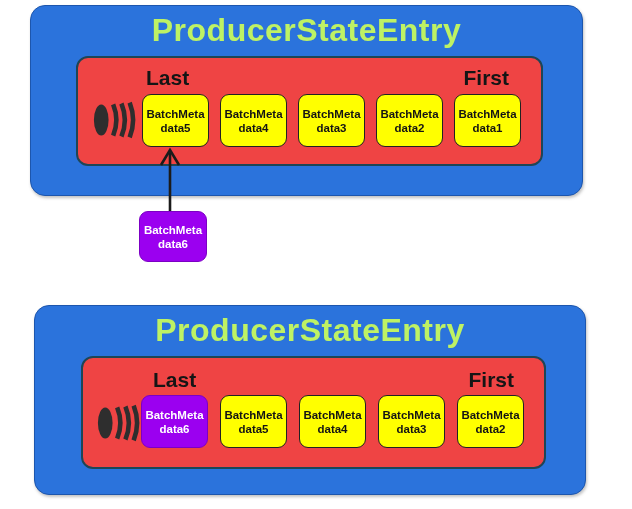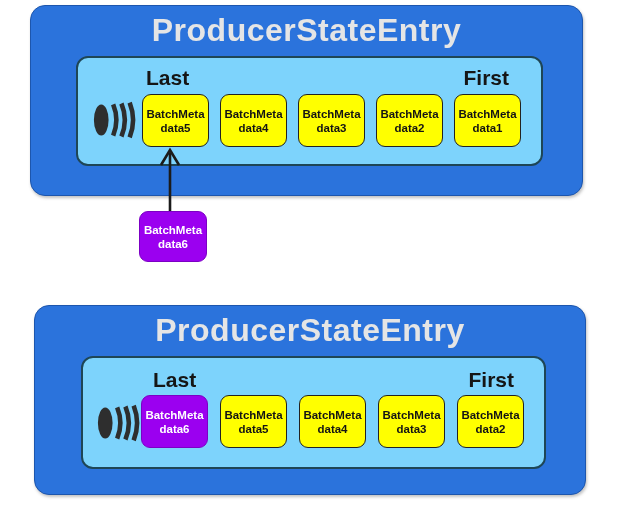--- a/index.html
+++ b/index.html
@@ -16,28 +16,28 @@
     position: absolute;
     background: #2b73dc;
     border: 1px solid #1d56ad;
     border-radius: 15px;
     box-shadow: 1px 2px 3px rgba(80,80,80,0.35);
   }
   .panel-title {
     position: absolute;
     left: 0; right: 0;
     text-align: center;
-    color: #e5e5e5;
+    color: #bef264;
     font-weight: bold;
     font-size: 32px;
     letter-spacing: 0.5px;
   }
   .queue {
     position: absolute;
-    background: #7dd3fc;
+    background: #ef4444;
     border: 2px solid #1e4656;
     border-radius: 12px;
   }
   .end-label {
     position: absolute;
     font-weight: bold;
     font-size: 21px;
     color: #151515;
   }
   .more-icon { position: absolute; }

